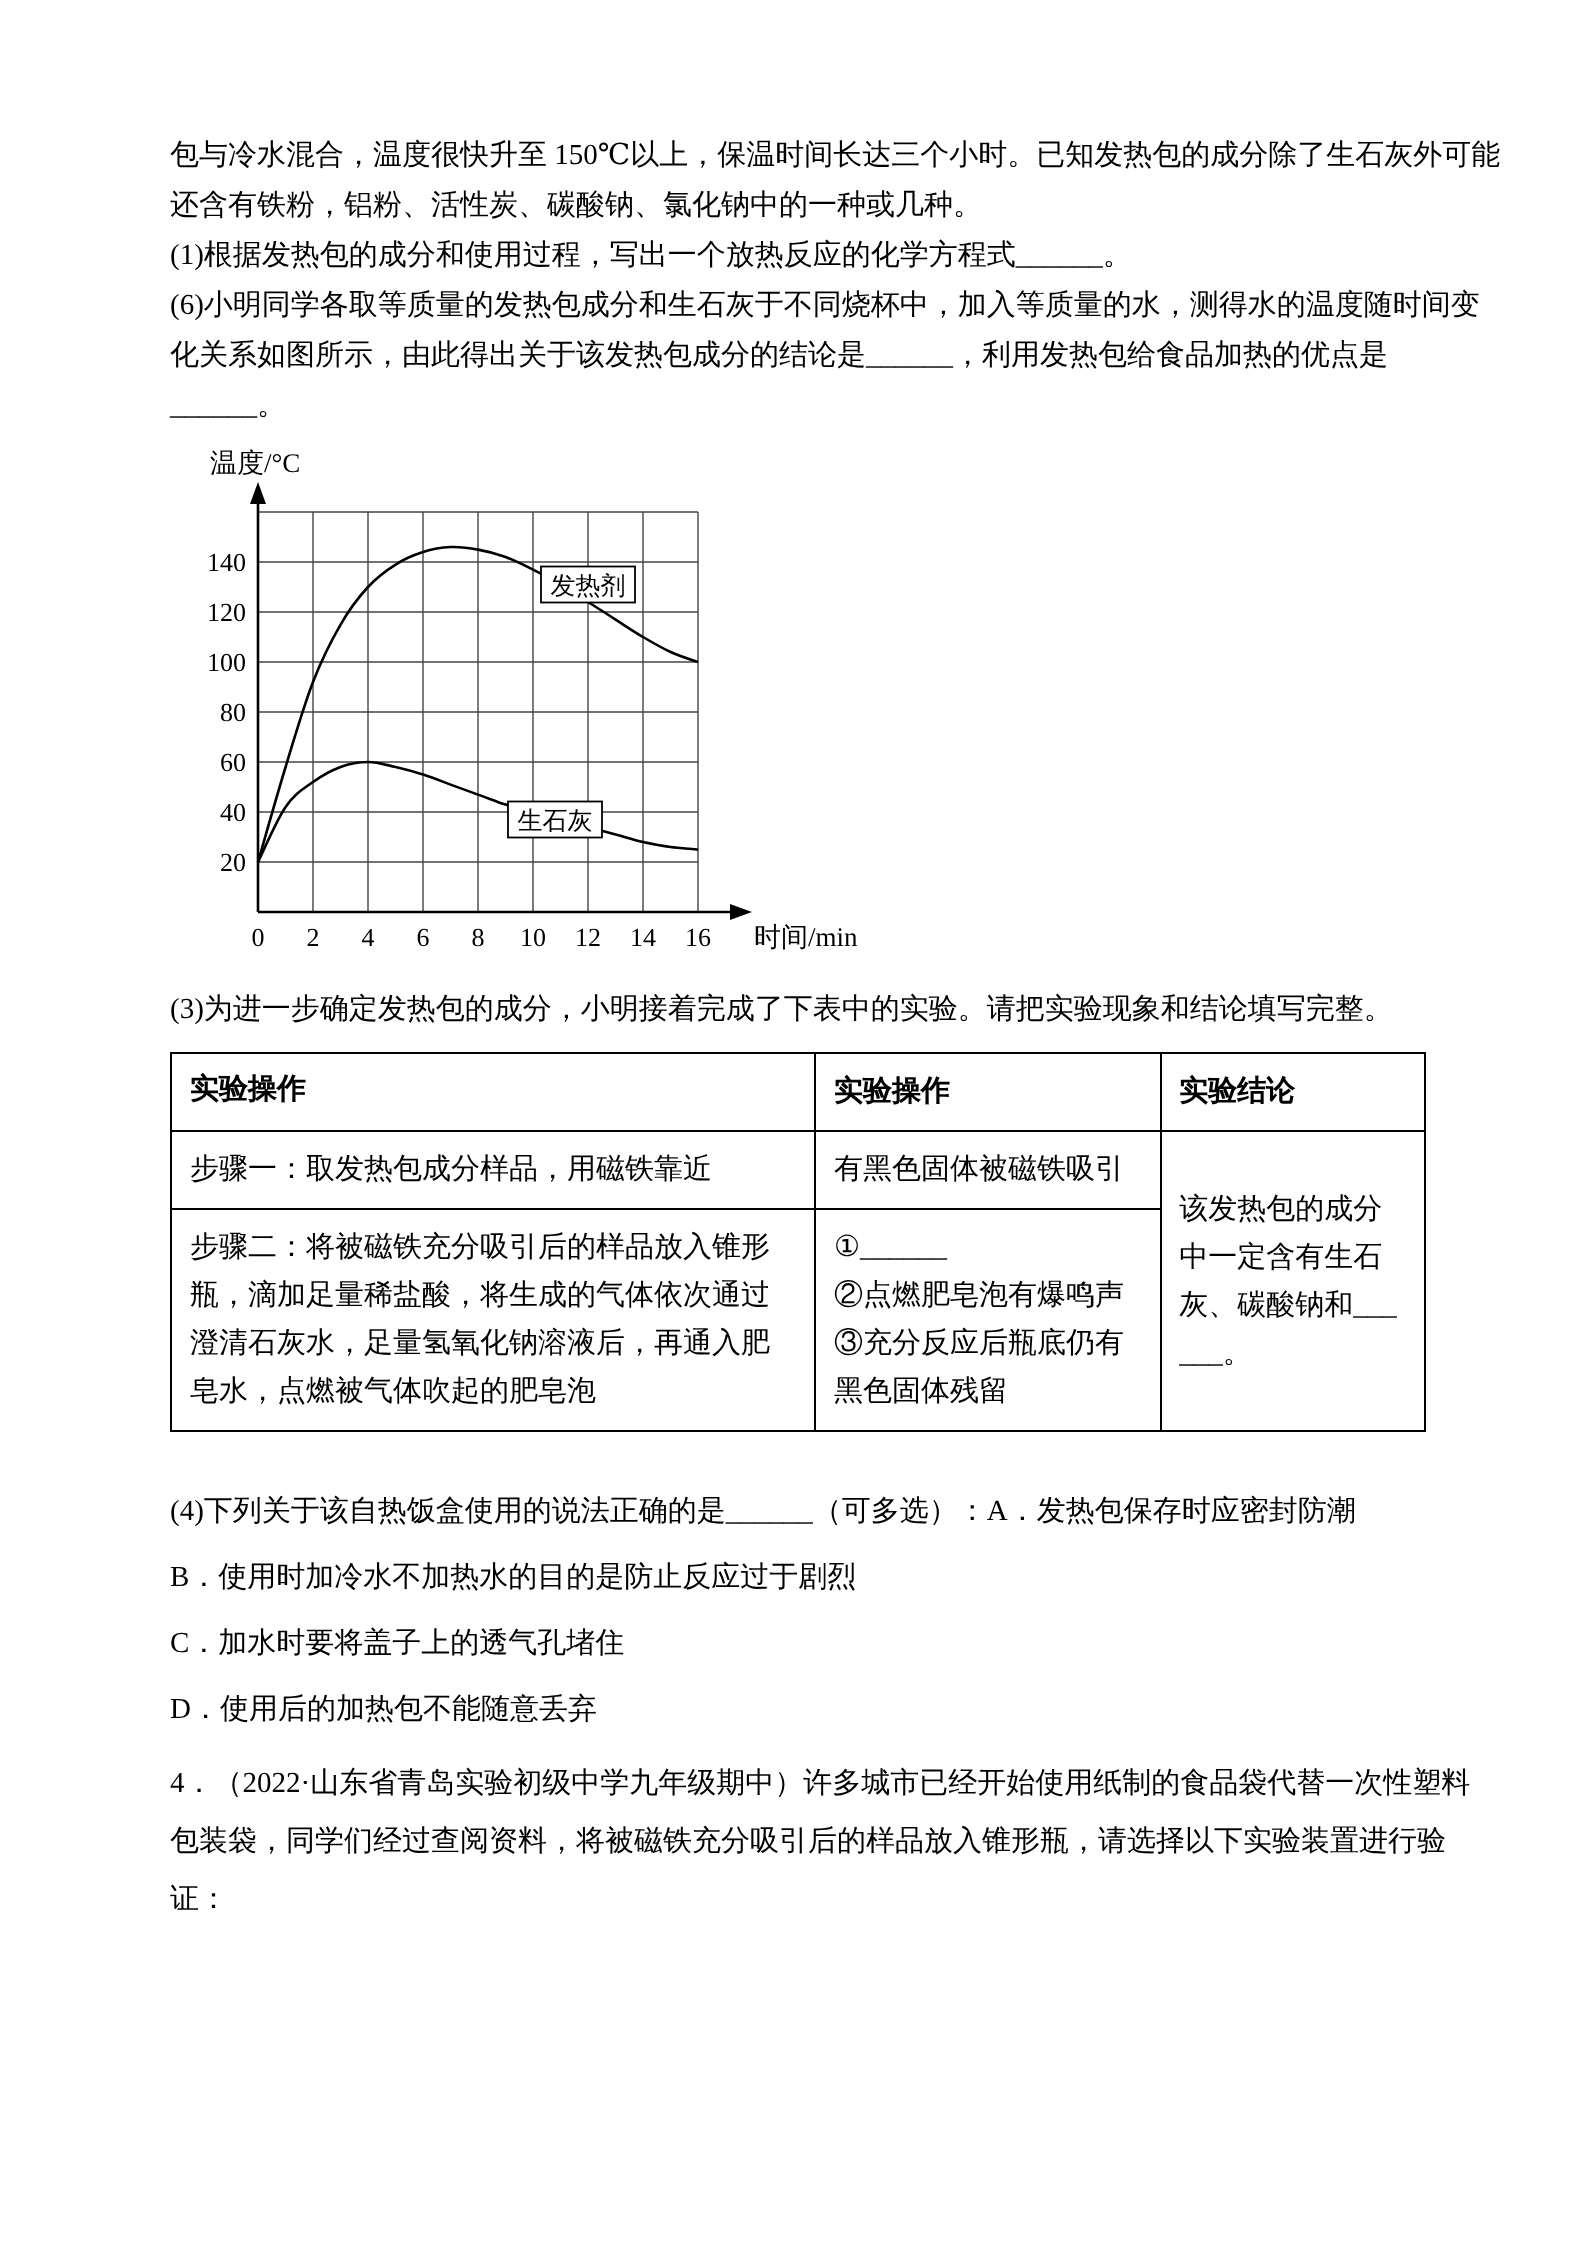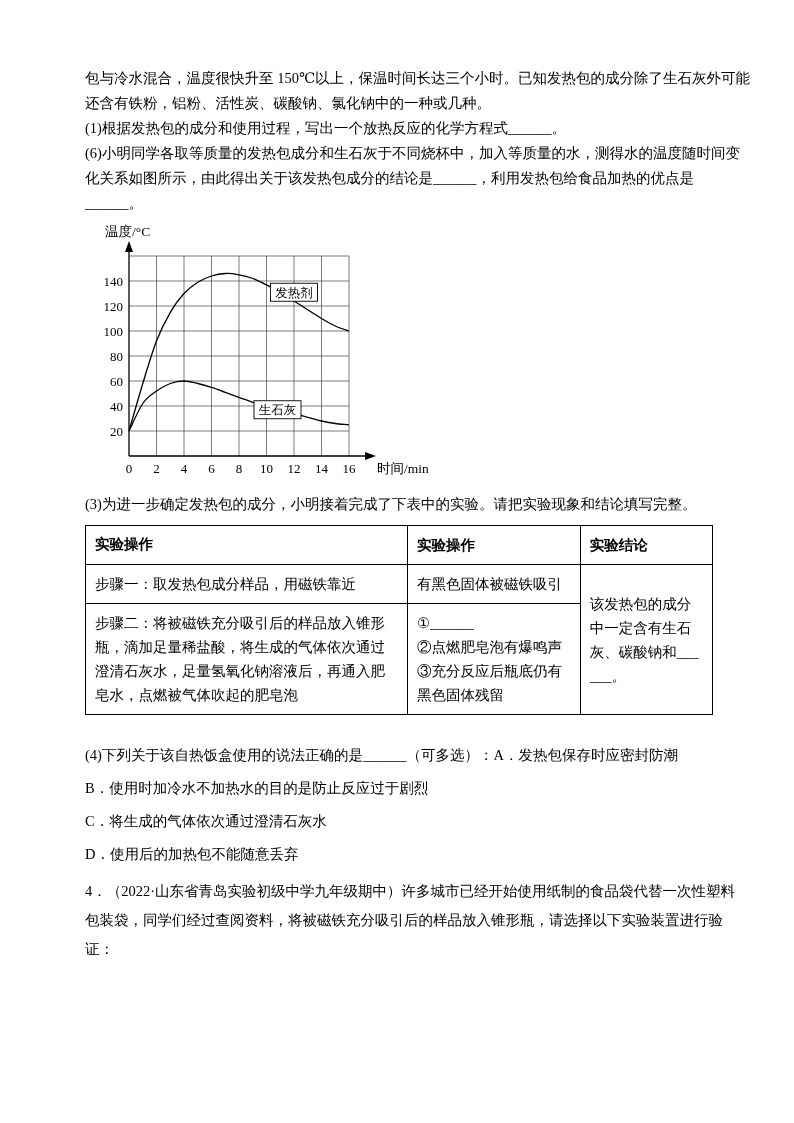--- a/index.html
+++ b/index.html
@@ -132,21 +132,21 @@
           <div>②点燃肥皂泡有爆鸣声</div>
           <div>③充分反应后瓶底仍有黑色固体残留</div>
         </td>
       </tr>
     </tbody>
       </table>
 
     <div class="q4block">
       <div class="line">(4)下列关于该自热饭盒使用的说法正确的是______（可多选）：A．发热包保存时应密封防潮</div>
       <div class="line">B．使用时加冷水不加热水的目的是防止反应过于剧烈</div>
-      <div class="line">C．将生成的气体依次通过澄清石灰水</div>
+      <div class="line">C．加水时要将盖子上的透气孔堵住</div>
       <div class="line">D．使用后的加热包不能随意丢弃</div>
     </div>
 
     <div class="q5block">
       <div class="line">4．（2022·山东省青岛实验初级中学九年级期中）许多城市已经开始使用纸制的食品袋代替一次性塑料</div>
       <div class="line">包装袋，同学们经过查阅资料，将被磁铁充分吸引后的样品放入锥形瓶，请选择以下实验装置进行验</div>
       <div class="line">证：</div>
     </div>
 
   </div>

